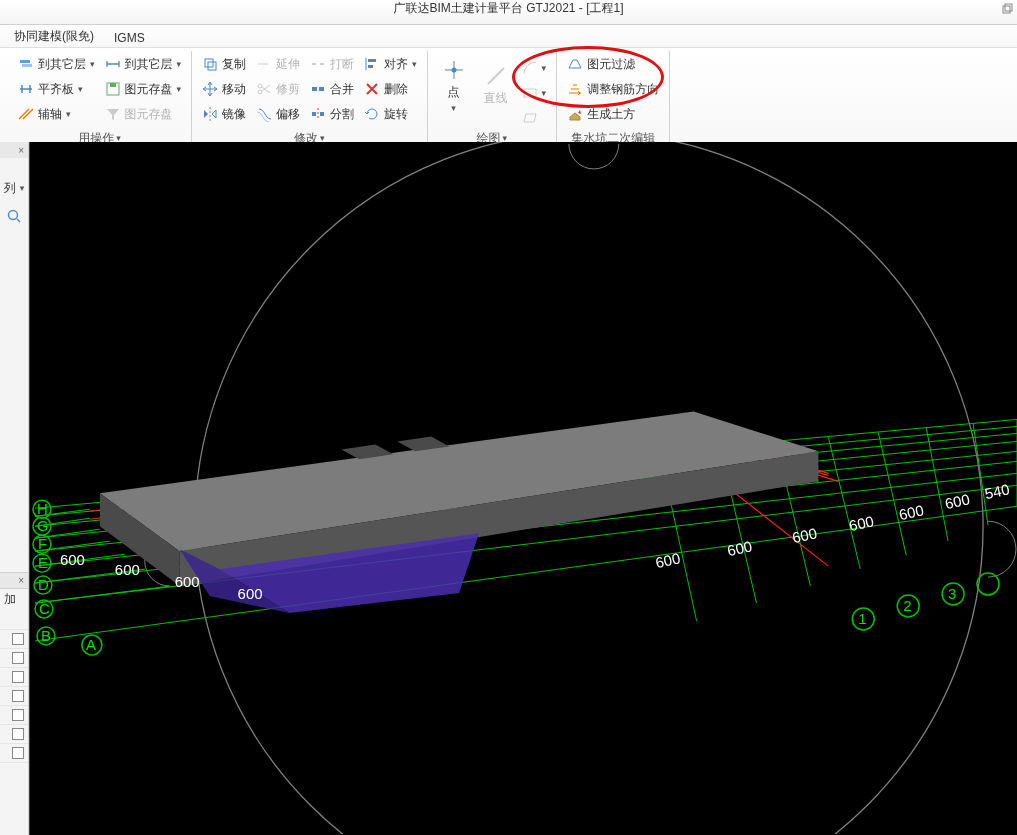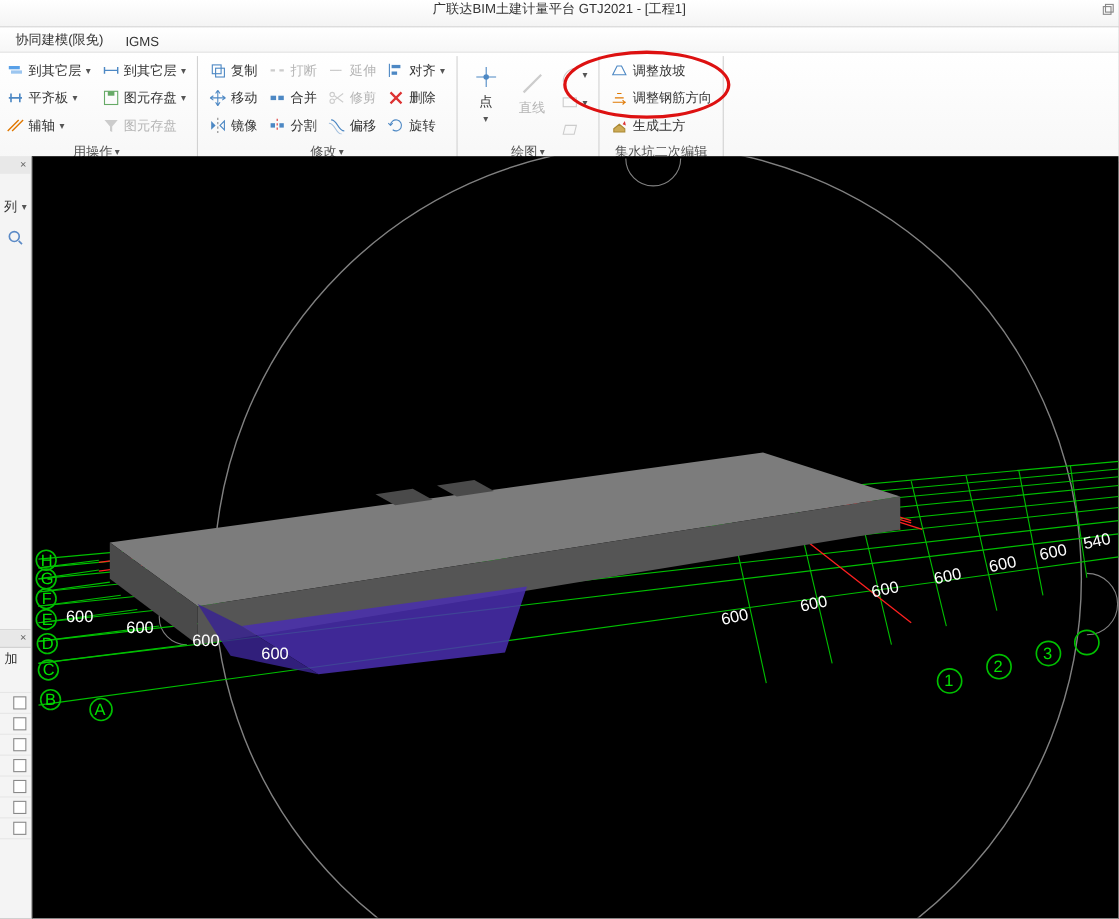--- a/index.html
+++ b/index.html
@@ -50,21 +50,21 @@
   </span>
 </div>
 
 <div class="menubar">
   <div class="menuitem">协同建模(限免)</div>
   <div class="menuitem">IGMS</div>
 </div>
 
 <div class="ribbon">
 
-  <div class="rib-group" style="padding-left:2px">
+  <div class="rib-group" style="padding-left:14px">
     <div class="rib-body">
       <div class="col">
         <div class="btn-s">
           <span class="ic">
               <svg viewBox="0 0 16 16">
                 <rect x="2" y="4" width="10" height="3" fill="#58a0e8"></rect>
                 <rect x="4" y="8" width="10" height="3" fill="#9cc6f0"></rect>
               </svg>
             </span>
           <span>到其它层</span>
@@ -153,20 +153,50 @@
                 <path d="M14 4l-4 4 4 4z" fill="none" stroke="#4d88c4"></path>
               </svg>
             </span>
             <span>镜像</span>
           </div>
       </div>
       <div class="col">
         <div class="btn-s disabled">
             <span class="ic">
               <svg viewBox="0 0 16 16">
+                <path d="M2 8h9" stroke="#ccc"></path>
+                <path d="M11 8h3" stroke="#ccc" stroke-dasharray="1.5"></path>
+              </svg>
+            </span>
+            <span>延伸</span>
+          </div>
+        <div class="btn-s disabled">
+            <span class="ic">
+              <svg viewBox="0 0 16 16">
+                <circle cx="4" cy="11" r="2" fill="none" stroke="#ccc"></circle>
+                <circle cx="4" cy="5" r="2" fill="none" stroke="#ccc"></circle>
+                <path d="M6 6l8 6M6 10l8-6" stroke="#ccc"></path>
+              </svg>
+            </span>
+            <span>修剪</span>
+          </div>
+        <div class="btn-s">
+            <span class="ic">
+              <svg viewBox="0 0 16 16">
+                <path d="M3 3c6 0 6 10 12 10" stroke="#4d88c4" fill="none"></path>
+                <path d="M1 6c6 0 6 10 12 10" stroke="#4d88c4" fill="none" opacity="0.5"></path>
+              </svg>
+            </span>
+            <span>偏移</span>
+          </div>
+      </div>
+      <div class="col">
+        <div class="btn-s disabled">
+            <span class="ic">
+              <svg viewBox="0 0 16 16">
                 <path d="M2 8h4M10 8h4" stroke="#ccc" stroke-width="2"></path>
               </svg>
             </span>
             <span>打断</span>
           </div>
         <div class="btn-s">
             <span class="ic">
               <svg viewBox="0 0 16 16">
                 <rect x="2" y="6" width="5" height="4" fill="#4d88c4"></rect>
                 <rect x="9" y="6" width="5" height="4" fill="#4d88c4"></rect>
@@ -176,50 +206,20 @@
           </div>
         <div class="btn-s">
             <span class="ic">
               <svg viewBox="0 0 16 16">
                 <path d="M8 2v12" stroke="#d33" stroke-dasharray="2"></path>
                 <rect x="2" y="6" width="4" height="4" fill="#4d88c4"></rect>
                 <rect x="10" y="6" width="4" height="4" fill="#4d88c4"></rect>
               </svg>
             </span>
             <span>分割</span>
-          </div>
-      </div>
-      <div class="col">
-        <div class="btn-s disabled">
-            <span class="ic">
-              <svg viewBox="0 0 16 16">
-                <path d="M2 8h9" stroke="#ccc"></path>
-                <path d="M11 8h3" stroke="#ccc" stroke-dasharray="1.5"></path>
-              </svg>
-            </span>
-            <span>延伸</span>
-          </div>
-        <div class="btn-s disabled">
-            <span class="ic">
-              <svg viewBox="0 0 16 16">
-                <circle cx="4" cy="11" r="2" fill="none" stroke="#ccc"></circle>
-                <circle cx="4" cy="5" r="2" fill="none" stroke="#ccc"></circle>
-                <path d="M6 6l8 6M6 10l8-6" stroke="#ccc"></path>
-              </svg>
-            </span>
-            <span>修剪</span>
-          </div>
-        <div class="btn-s">
-            <span class="ic">
-              <svg viewBox="0 0 16 16">
-                <path d="M3 3c6 0 6 10 12 10" stroke="#4d88c4" fill="none"></path>
-                <path d="M1 6c6 0 6 10 12 10" stroke="#4d88c4" fill="none" opacity="0.5"></path>
-              </svg>
-            </span>
-            <span>偏移</span>
           </div>
       </div>
       <div class="col">
         <div class="btn-s">
             <span class="ic">
               <svg viewBox="0 0 16 16">
                 <path d="M2 2v12" stroke="#4d88c4"></path>
                 <rect x="4" y="3" width="8" height="3" fill="#4d88c4"></rect>
                 <rect x="4" y="9" width="5" height="3" fill="#4d88c4"></rect>
               </svg>
@@ -302,21 +302,21 @@
 
   <div class="rib-group grp-edit">
     <div class="rib-body">
       <div class="col">
         <div class="btn-s">
             <span class="ic">
               <svg viewBox="0 0 16 16">
                 <path d="M2 12h12l-4-8H6z" fill="none" stroke="#4d88c4"></path>
               </svg>
             </span>
-            <span>调整放坡</span>
+            <span>图元过滤</span>
           </div>
         <div class="btn-s">
             <span class="ic">
               <svg viewBox="0 0 16 16">
                 <path d="M2 12h12M4 8h8M6 4h4" stroke="#e07800"></path>
                 <path d="M13 12l-2-2M13 12l-2 2" stroke="#e07800"></path>
               </svg>
             </span>
             <span>调整钢筋方向</span>
           </div>

